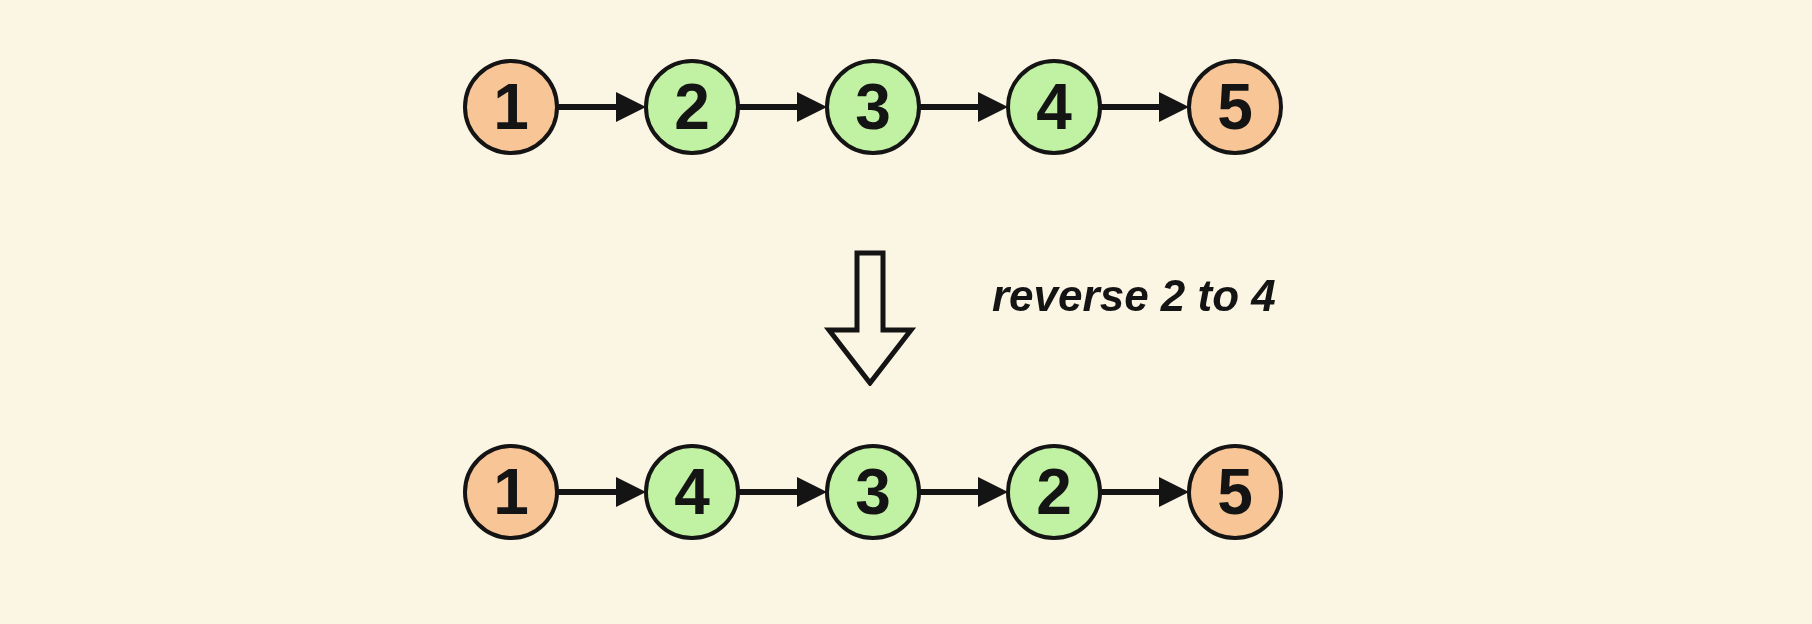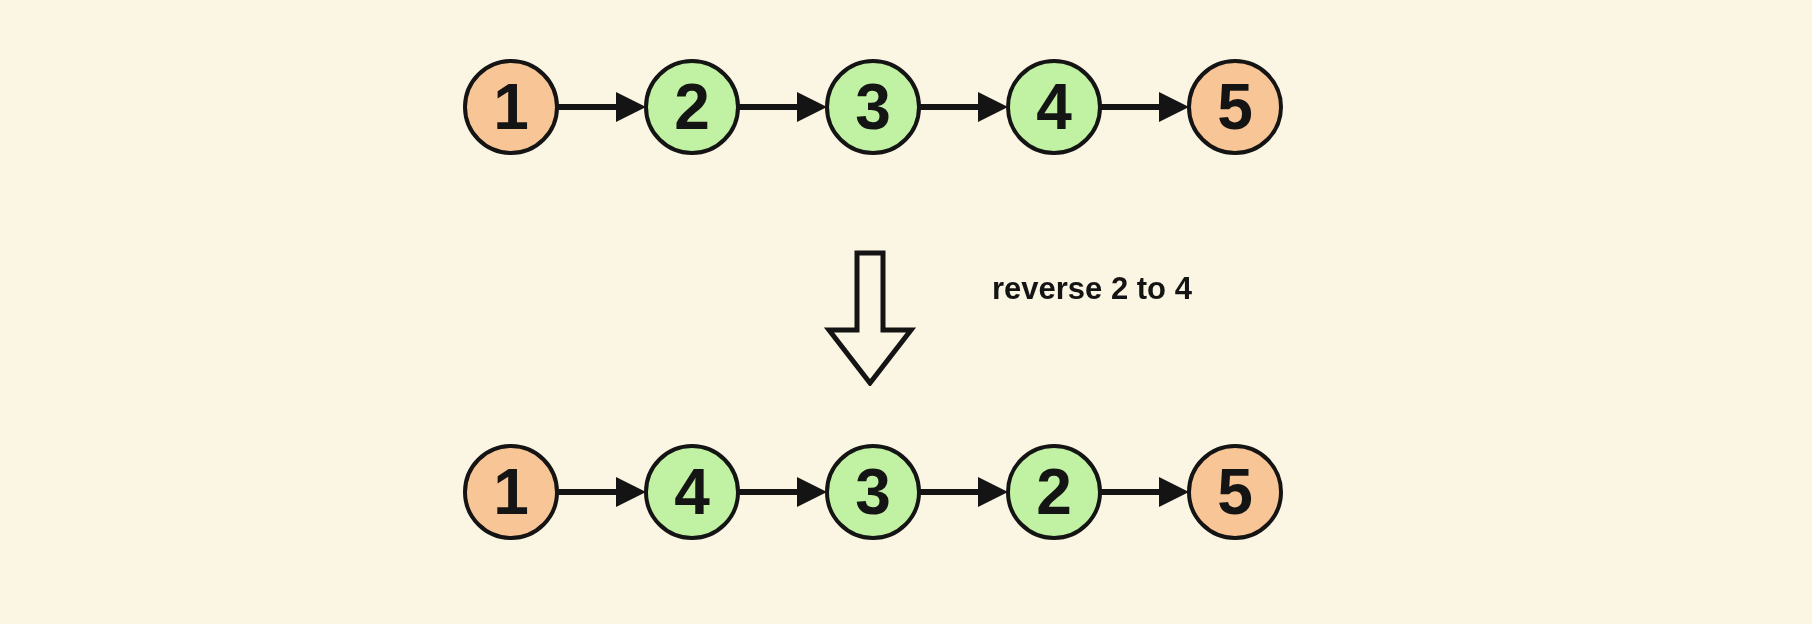--- a/index.html
+++ b/index.html
@@ -68,24 +68,25 @@
   .down-arrow {
     position: absolute;
     left: 820px;
     top: 246px;
     color: var(--stroke, #141414);
   }
   .op-label {
     position: absolute;
     left: 992px;
     top: 271px;
-    font-size: 31px;
+    font-size: 44px;
     font-weight: bold;
     color: var(--stroke, #141414);
     white-space: nowrap;
+    font-style: italic;
   }
 </style>
 </head>
 <body>
 
 <div class="canvas">
 
   <div class="list-row row-top">
     <div class="node node--endpoint">1</div>
     <div class="connector">

